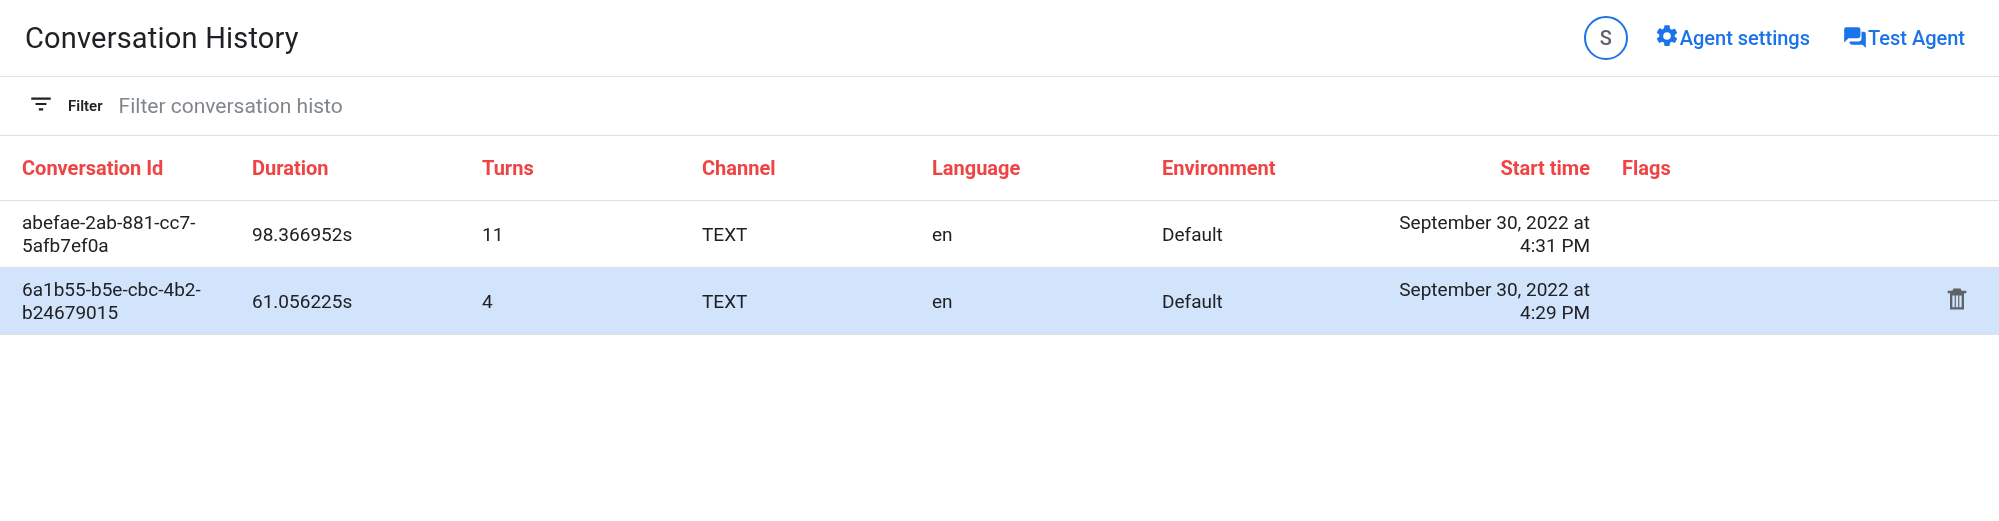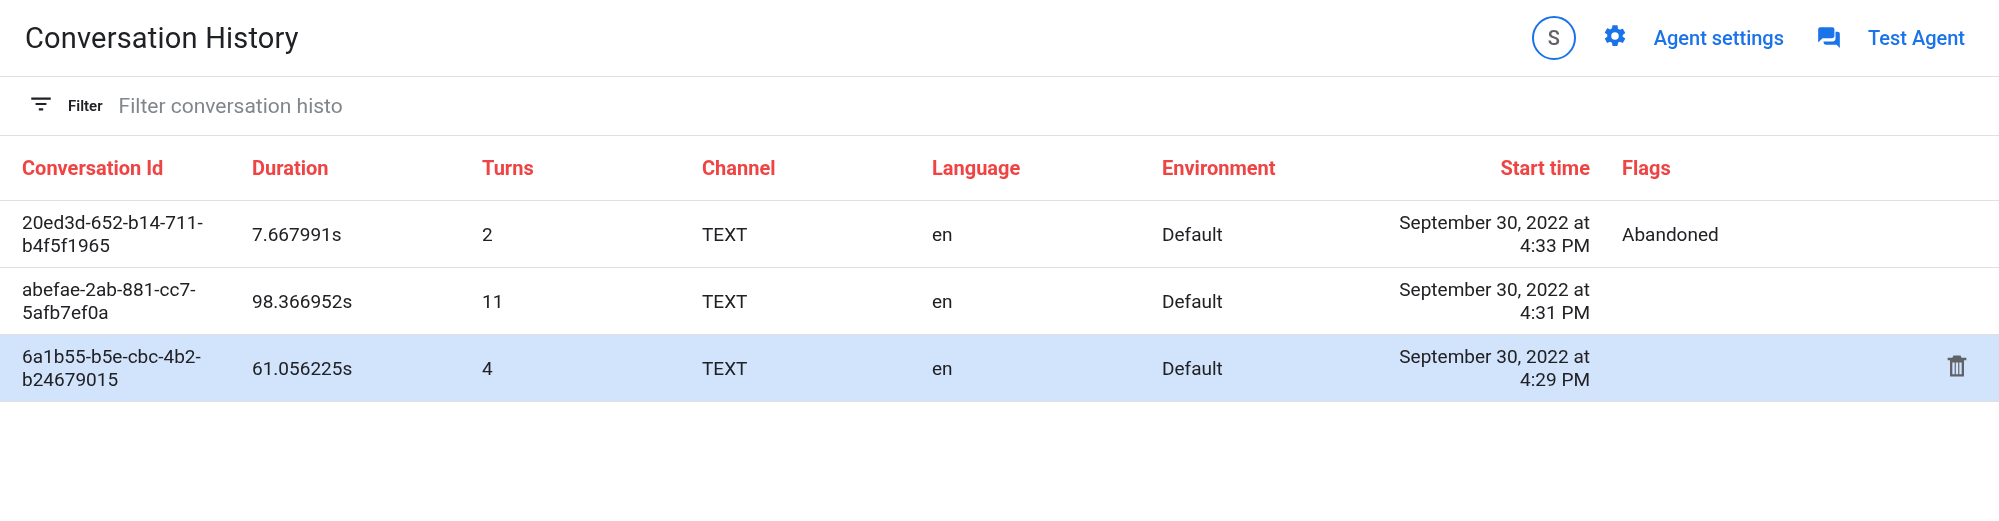--- a/index.html
+++ b/index.html
@@ -36,21 +36,21 @@
       align-items: center;
       justify-content: center;
       font-size: 20px;
       color: #5f6368;
       font-weight: 500;
       background: #fff;
     }
     .hbtn {
       display: flex;
       align-items: center;
-      gap: 26px;
+      gap: 0;
       color: #1a73e8;
       font-size: 20px;
       font-weight: 500;
       cursor: pointer;
       padding: 4px 6px;
     }
     .hbtn svg { width: 26px; height: 26px; fill: #1a73e8; }
     .filter-bar {
       display: flex;
       align-items: center;
@@ -155,31 +155,20 @@
       <th class="col-channel">Channel</th>
       <th class="col-lang">Language</th>
       <th class="col-env">Environment</th>
       <th class="col-start">Start time</th>
       <th class="col-flags">Flags</th>
       <th class="col-act"></th>
     </tr>
   </thead>
   <tbody id="table-body">
       <tr>
-        <td class="col-id">20ed3d-652-b14-711-b4f5f1965</td>
-        <td class="col-dur">7.667991s</td>
-        <td class="col-turns">2</td>
-        <td class="col-channel">TEXT</td>
-        <td class="col-lang">en</td>
-        <td class="col-env">Default</td>
-        <td class="col-start">September 30, 2022 at 4:33 PM</td>
-        <td class="col-flags">Abandoned</td>
-        <td class="col-act"></td>
-      </tr>
-      <tr>
         <td class="col-id">abefae-2ab-881-cc7-5afb7ef0a</td>
         <td class="col-dur">98.366952s</td>
         <td class="col-turns">11</td>
         <td class="col-channel">TEXT</td>
         <td class="col-lang">en</td>
         <td class="col-env">Default</td>
         <td class="col-start">September 30, 2022 at 4:31 PM</td>
         <td class="col-flags"></td>
         <td class="col-act"></td>
       </tr>

